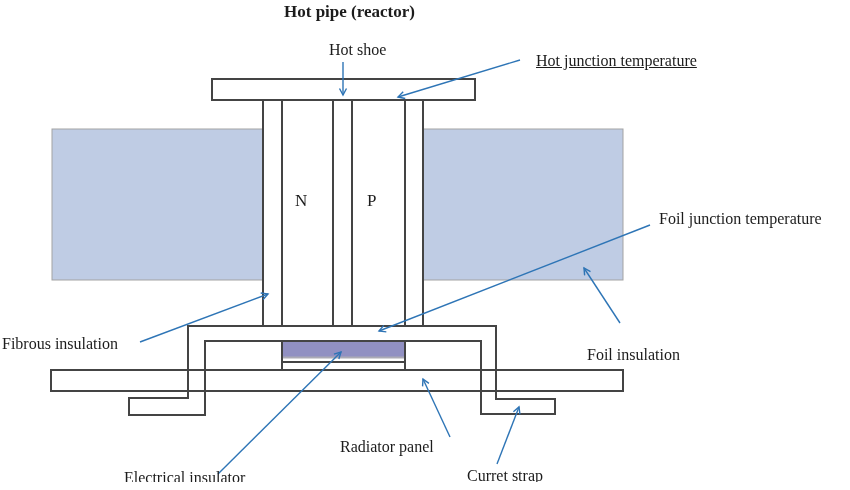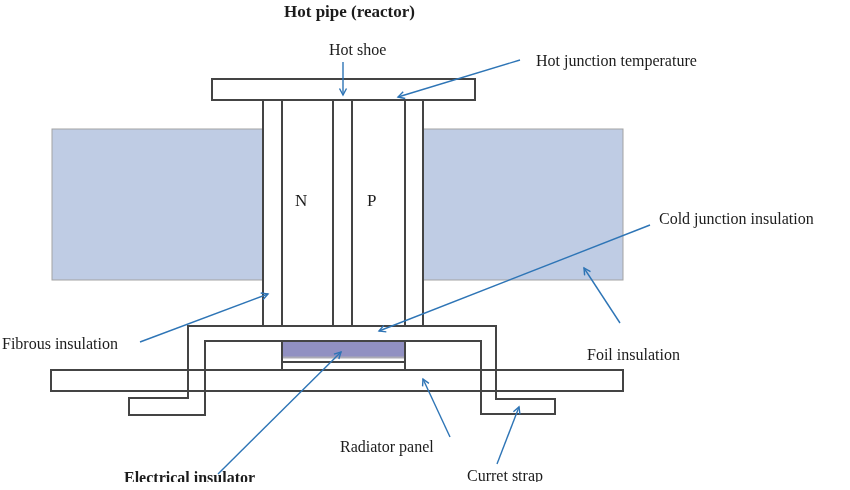--- a/index.html
+++ b/index.html
@@ -15,25 +15,25 @@
     position:absolute;
     font-size:16px;
     color:#1c1c1c;
     white-space:nowrap;
     line-height:18px;
   }
   .lbl.title{font-weight:bold;font-size:17px;}
   .lbl.leg{font-size:17px;}
   .l-title{left:284px;top:3px;}
   .l-hotshoe{left:318px;top:41px;margin-left:11px;}
-  .l-hotjunction{left:536px;top:52px;}
+  .l-hotjunction{left:536px;top:52px;text-decoration:underline;}
   .l-coldjunction{left:659px;top:210px;}
   .l-fibrous{left:2px;top:335px;}
   .l-foil{left:587px;top:346px;}
-  .l-electrical{left:124px;top:469px;font-weight:bold;}
+  .l-electrical{left:124px;top:469px;}
   .l-radiator{left:340px;top:438px;}
   .l-strap{left:467px;top:467px;}
   .l-n{left:295px;top:192px;}
   .l-p{left:367px;top:192px;}
 </style>
 </head>
 <body>
 
 <div id="figure-root">
 
@@ -79,21 +79,21 @@
       <line x1="620" y1="323" x2="584" y2="268" marker-end="url(#ah)"></line>
       <line x1="218" y1="474" x2="341" y2="352" marker-end="url(#ah)"></line>
       <line x1="450" y1="437" x2="423" y2="379" marker-end="url(#ah)"></line>
       <line x1="497" y1="464" x2="519" y2="407" marker-end="url(#ah)"></line>
     </g>
   </svg>
 
   <div class="lbl title l-title">Hot pipe (reactor)</div>
   <div class="lbl l-hotshoe">Hot shoe</div>
   <div class="lbl l-hotjunction">Hot junction temperature</div>
-  <div class="lbl l-coldjunction">Cold junction insulation</div>
+  <div class="lbl l-coldjunction">Foil junction temperature</div>
   <div class="lbl l-fibrous">Fibrous insulation</div>
   <div class="lbl l-foil">Foil insulation</div>
   <div class="lbl l-electrical">Electrical insulator</div>
   <div class="lbl l-radiator">Radiator panel</div>
   <div class="lbl l-strap">Curret strap</div>
   <div class="lbl leg l-n">N</div>
   <div class="lbl leg l-p">P</div>
 
 </div>
 

